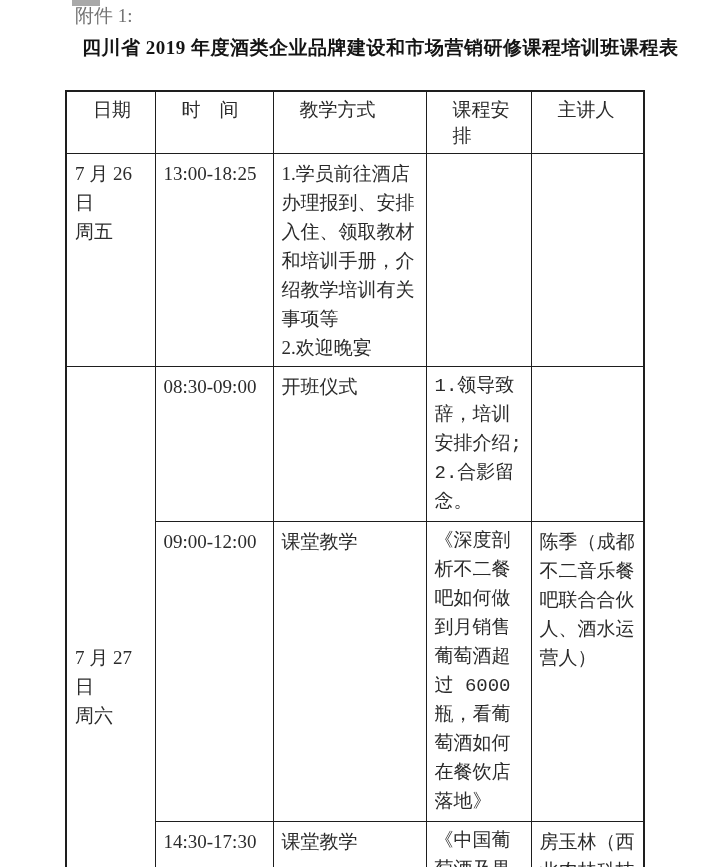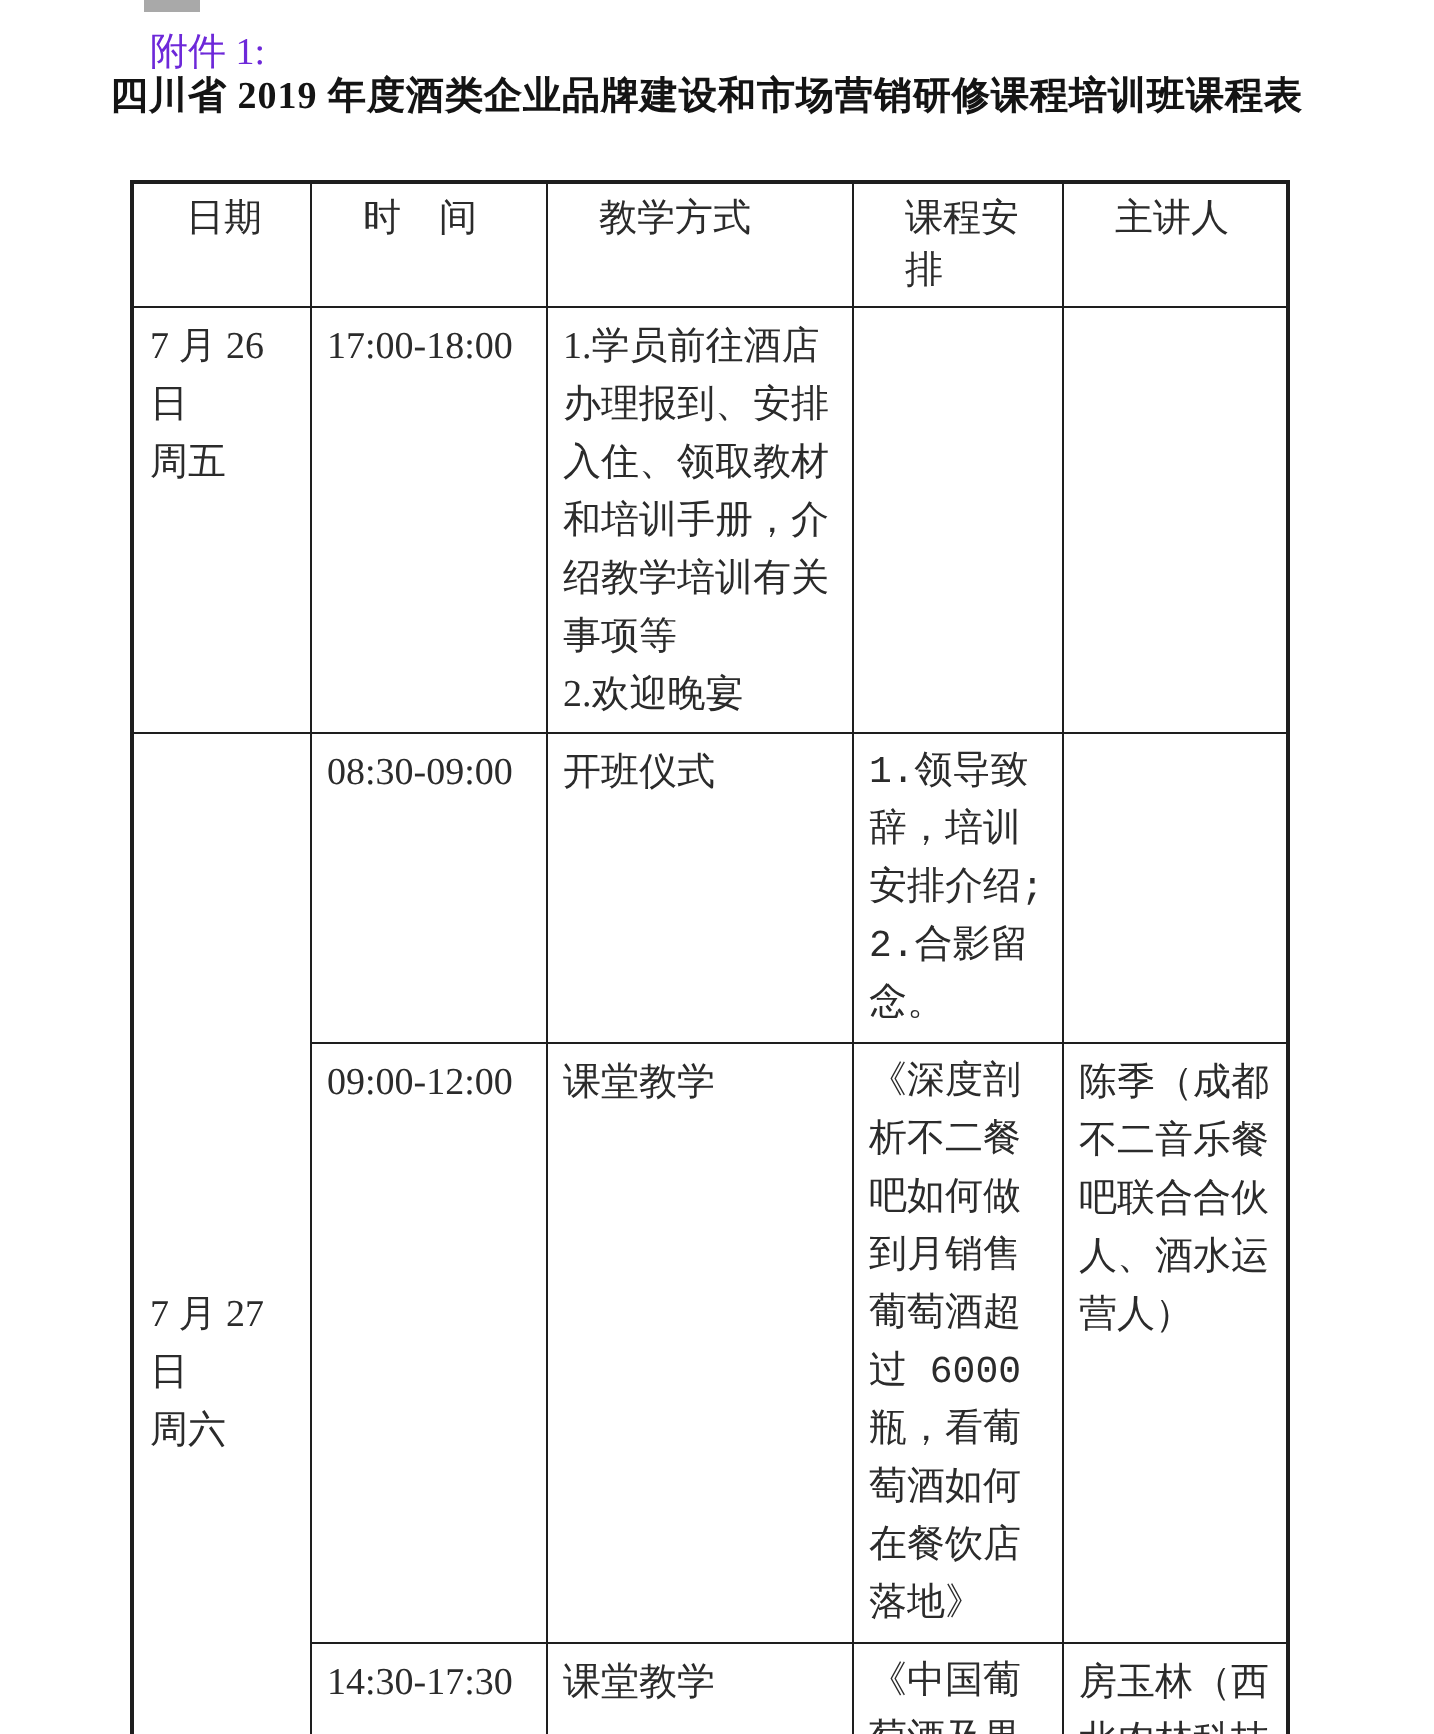--- a/index.html
+++ b/index.html
@@ -10,25 +10,25 @@
     font-family: "Liberation Serif", "DejaVu Serif", serif;
     color: #2b2b2b;
     overflow: hidden;
   }
   .scan-artifact {
     position: absolute; left: 72px; top: 0;
     width: 28px; height: 6px;
     background: #a9a9a9;
   }
   .attachment-label {
-    position: absolute; left: 75px; top: 13px;
-    font-size: 19px; color: #6d28d9;
+    position: absolute; left: 75px; top: 3px;
+    font-size: 19px; color: #737373;
   }
   .doc-title {
-    position: absolute; left: 55px; top: 35px;
+    position: absolute; left: 82px; top: 35px;
     font-size: 19px; font-weight: bold; color: #141414;
     letter-spacing: 0.5px;
     white-space: nowrap;
   }
   table.schedule {
     position: absolute; left: 65px; top: 90px;
     width: 578px;
     border-collapse: collapse;
     table-layout: fixed;
   }
@@ -85,21 +85,21 @@
     <th>日期</th>
     <th>时　间</th>
     <th>教学方式</th>
     <th>课程安排</th>
     <th>主讲人</th>
   </tr>
 
   <tr class="r-day1">
     <td class="cell-date">7 月 26 日
 周五</td>
-    <td class="cell-time">17:00-18:00</td>
+    <td class="cell-time">13:00-18:25</td>
     <td class="cell-method">1.学员前往酒店办理报到、安排入住、领取教材和培训手册，介绍教学培训有关事项等
 2.欢迎晚宴</td>
     <td class="cell-course"></td>
     <td class="cell-speaker"></td>
   </tr>
 
   <tr class="r-open">
     <td class="cell-date middle" rowspan="3">7 月 27 日
 周六</td>
     <td class="cell-time">08:30-09:00</td>

